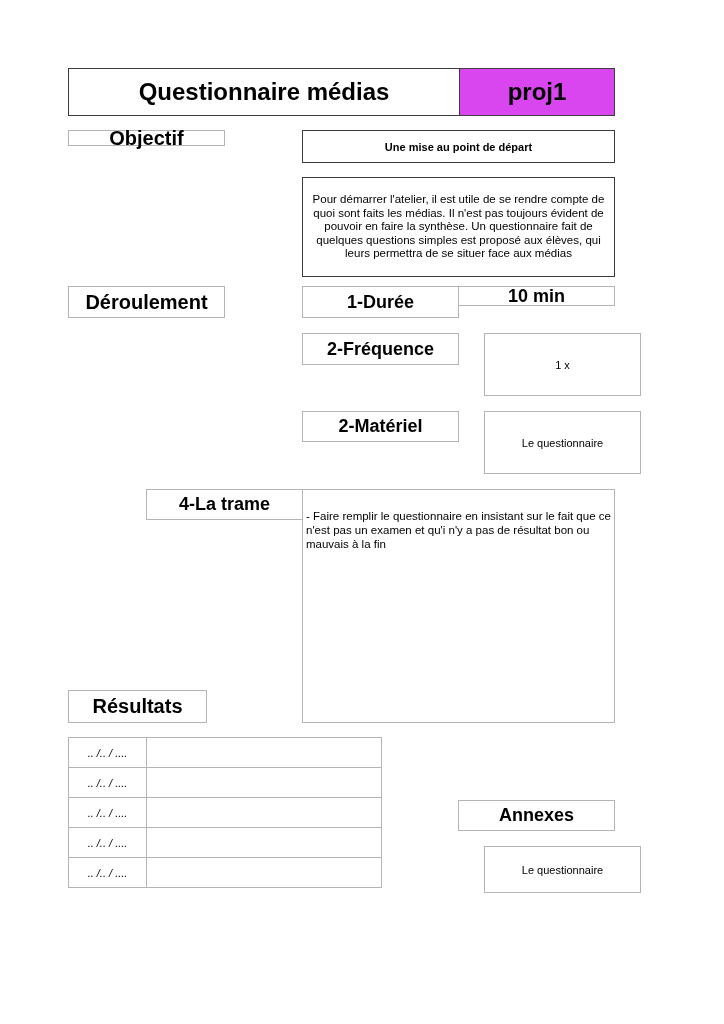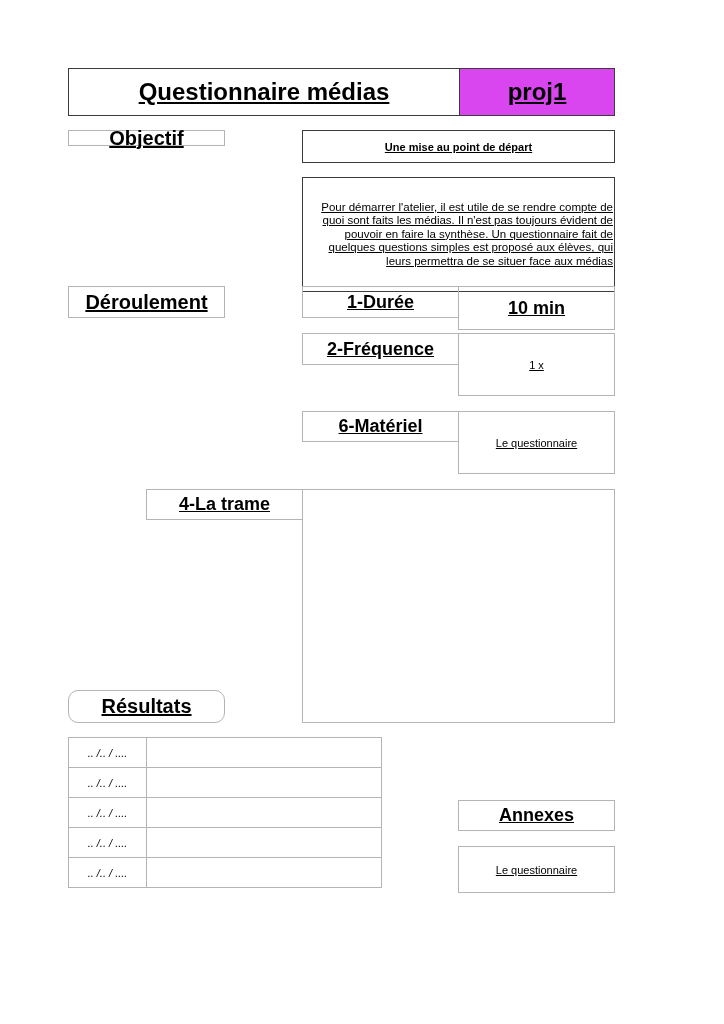--- a/index.html
+++ b/index.html
@@ -1,58 +1,59 @@
 <!DOCTYPE html>
 <html><head>
   <meta charset="utf-8">
   <style>
     html, body { margin: 0; padding: 0; background: #ffffff; }
     body { width: 724px; height: 1024px; position: relative; font-family: "Liberation Sans", sans-serif; color: #000; overflow: hidden; }
-    .box { position: absolute; box-sizing: border-box; display: flex; align-items: center; justify-content: center; text-align: right; text-decoration: underline; }
+    .box { position: absolute; box-sizing: border-box; display: flex; align-items: center; justify-content: center; text-align: center; }
     .dark { border: 1px solid #3c3c3c; }
     .light { border: 1px solid #b4b4b4; }
     .h-big { font-weight: bold; font-size: 24px; }
     .h-mid { font-weight: bold; font-size: 20px; }
-    .small { font-size: 11px; }
+    .small { font-size: 11px; margin-left: 26px; }
     .small-b { font-size: 11px; font-weight: bold; }
     .para { font-size: 11.5px; line-height: 13.5px; padding: 0 1px; }
     .trame-text { position: absolute; box-sizing: border-box; font-size: 11.5px; line-height: 13.8px; text-align: left; }
     .trame-text p { margin: 0 0 13.8px 0; }
     table.res { position: absolute; left: 68px; top: 737px; border-collapse: collapse; }
     table.res td { border: 1px solid #b4b4b4; height: 30px; padding: 0; font-size: 11px; font-style: italic; text-align: center; box-sizing: border-box; }
     table.res td.date { width: 78px; }
     table.res td.val { width: 235px; }
   </style>
 </head>
 <body>
 
 <div class="box dark h-big" style="left:68px; top:68px; width:392px; height:48px;">Questionnaire médias</div>
 <div class="box dark h-big" style="left:459px; top:68px; width:156px; height:48px; background:#d946ef;">proj1</div>
 
 <div class="box light h-mid" style="left:68px; top:130px; width:157px; height:16px;">Objectif</div>
 <div class="box dark small-b" style="left:302px; top:130px; width:313px; height:33px;">Une mise au point de départ</div>
-<div class="box dark para" style="left:302px; top:177px; width:313px; height:115px;">Pour démarrer l'atelier, il est utile de se rendre compte de quoi sont faits les médias. Il n'est pas toujours évident de pouvoir en faire la synthèse. Un questionnaire fait de quelques questions simples est proposé aux élèves, qui leurs permettra de se situer face aux médias</div>
+<div class="box dark para" style="left:302px; top:177px; width:313px; height:100px;">Pour démarrer l'atelier, il est utile de se rendre compte de quoi sont faits les médias. Il n'est pas toujours évident de pouvoir en faire la synthèse. Un questionnaire fait de quelques questions simples est proposé aux élèves, qui leurs permettra de se situer face aux médias</div>
 
 <div class="box light h-mid" style="left:68px; top:286px; width:157px; height:32px;">Déroulement</div>
 
 <div class="box light" style="left:302px; top:286px; width:157px; height:32px; font-weight:bold; font-size:18px;">1-Durée</div>
-<div class="box light" style="left:458px; top:286px; width:157px; height:44px; font-weight:bold; font-size:18px;">10 min</div>
+<div class="box light" style="left:458px; top:286px; width:157px; height:20px; font-weight:bold; font-size:18px;">10 min</div>
 
 <div class="box light" style="left:302px; top:333px; width:157px; height:32px; font-weight:bold; font-size:18px;">2-Fréquence</div>
 <div class="box light small" style="left:458px; top:333px; width:157px; height:63px;">1 x</div>
 
-<div class="box light" style="left:302px; top:411px; width:157px; height:31px; font-weight:bold; font-size:18px;">6-Matériel</div>
+<div class="box light" style="left:302px; top:411px; width:157px; height:31px; font-weight:bold; font-size:18px;">2-Matériel</div>
 <div class="box light small" style="left:458px; top:411px; width:157px; height:63px;">Le questionnaire</div>
 
 <div class="box light" style="left:146px; top:489px; width:157px; height:31px; font-weight:bold; font-size:18px;">4-La trame</div>
 <div class="box light" style="left:302px; top:489px; width:313px; height:234px;"></div>
 <div class="trame-text" style="left:306px; top:510px; width:305px;">
+  <p>- Faire remplir le questionnaire en insistant sur le fait que ce n'est pas un examen et qu'i n'y a pas de résultat bon ou mauvais à la fin</p>
 </div>
 
-<div class="box light h-mid" style="left:68px; top:690px; width:157px; height:33px;border-radius:10px;">Résultats</div>
+<div class="box light h-mid" style="left:68px; top:690px; width:139px; height:33px;">Résultats</div>
 
 <table class="res">
   <tbody>
       <tr>
     <td class="date">.. /.. / ....</td>
     <td class="val"></td>
   </tr>
   <tr>
     <td class="date">.. /.. / ....</td>
     <td class="val"></td>

